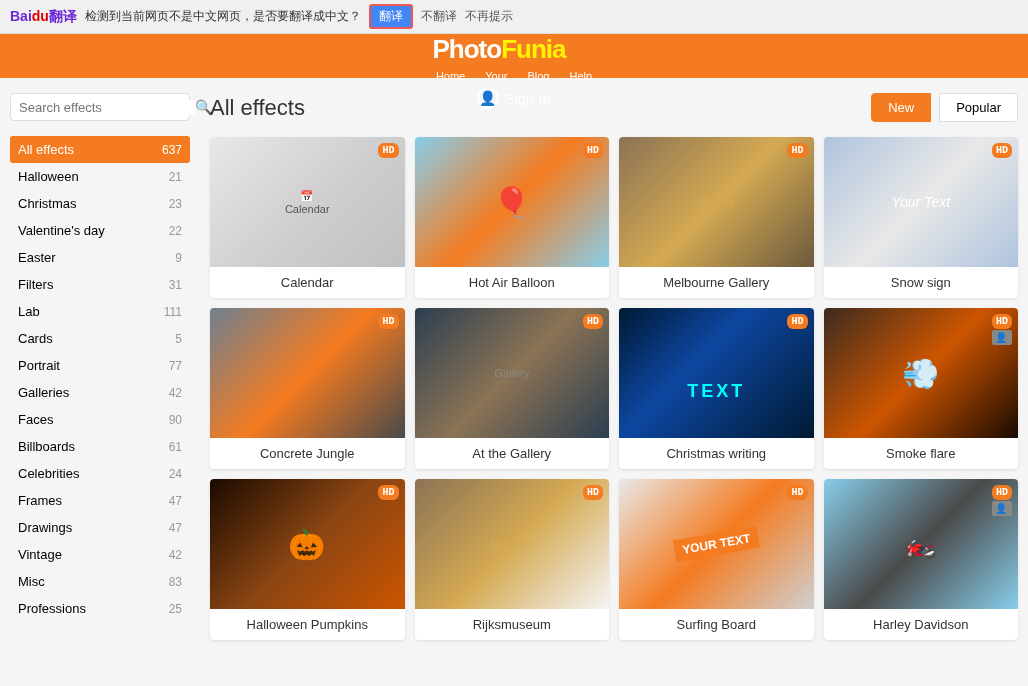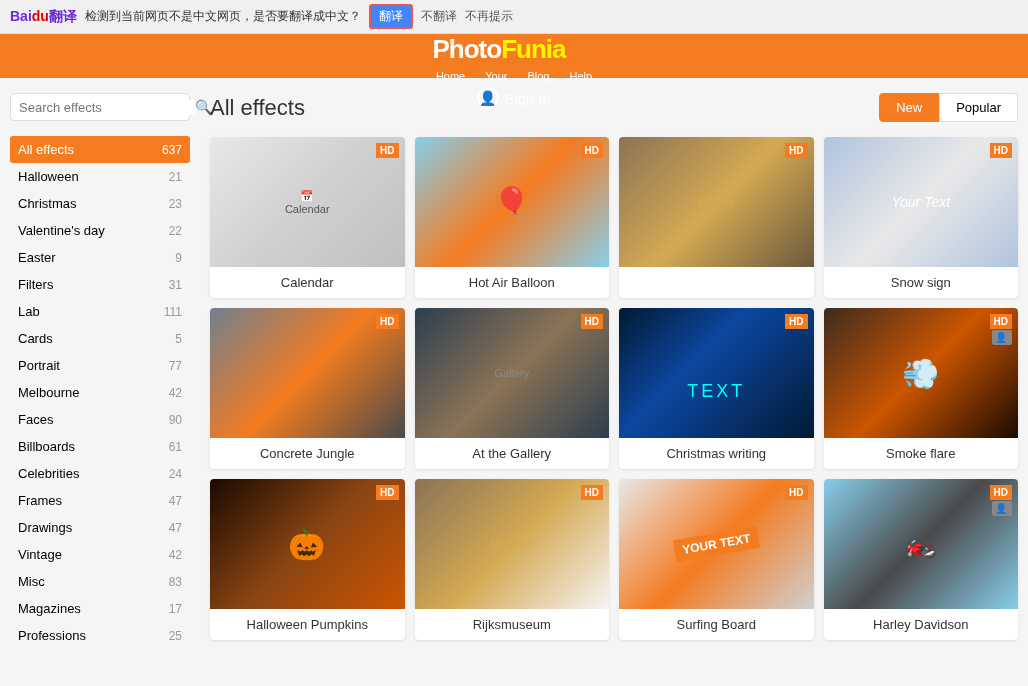--- a/index.html
+++ b/index.html
@@ -148,21 +148,21 @@
       cursor: pointer;
       font-size: 13px;
       background: white;
     }
     .filter-btn.active {
       background: #f47b20;
       color: white;
       border-color: #f47b20;
     }
     .filter-btn:first-child { border-radius: 4px 0 0 4px; }
-    .filter-btn:last-child { border-radius: 0 4px 4px 0; }
+    .filter-btn:last-child { border-radius: 0 4px 4px 0; margin-left: 8px; }
 
     
     .effects-grid {
       display: grid;
       grid-template-columns: repeat(4, 1fr);
       gap: 10px;
     }
     .effect-card {
       background: white;
       border-radius: 4px;
@@ -178,21 +178,22 @@
     }
     .effect-thumb .hd-badge {
       position: absolute;
       top: 6px;
       right: 6px;
       background: #f47b20;
       color: white;
       font-size: 10px;
       font-weight: bold;
       padding: 2px 4px;
-      border-radius: 0;
+      border-radius: 6px;
+      font-family: Liberation Mono, monospace;
     }
     .effect-thumb .user-badge {
       position: absolute;
       top: 22px;
       right: 6px;
       background: #888;
       color: white;
       font-size: 10px;
       padding: 2px 4px;
       border-radius: 2px;
@@ -295,21 +296,21 @@
         </div>
         <div class="sidebar-item">
           <span class="label">Cards</span>
           <span class="count">5</span>
         </div>
         <div class="sidebar-item">
           <span class="label">Portrait</span>
           <span class="count">77</span>
         </div>
         <div class="sidebar-item">
-          <span class="label">Melbourne</span>
+          <span class="label">Galleries</span>
           <span class="count">42</span>
         </div>
         <div class="sidebar-item">
           <span class="label">Faces</span>
           <span class="count">90</span>
         </div>
         <div class="sidebar-item">
           <span class="label">Billboards</span>
           <span class="count">61</span>
         </div>
@@ -325,24 +326,20 @@
           <span class="label">Drawings</span>
           <span class="count">47</span>
         </div>
         <div class="sidebar-item">
           <span class="label">Vintage</span>
           <span class="count">42</span>
         </div>
         <div class="sidebar-item">
           <span class="label">Misc</span>
           <span class="count">83</span>
-        </div>
-        <div class="sidebar-item">
-          <span class="label">Magazines</span>
-          <span class="count">17</span>
         </div>
         <div class="sidebar-item">
           <span class="label">Professions</span>
           <span class="count">25</span>
         </div>
       </div>
   </div>
 
   <div class="content">
     <div class="content-header">
@@ -374,20 +371,21 @@
     <div class="effect-name">Hot Air Balloon</div>
   </div>
         <div class="effect-card">
     <div class="effect-thumb thumb-gallery">
       <div class="thumb-inner">
               <div style="color:#d4a952;font-size:11px;font-style:italic;">Portrait</div>
             </div>
       <div class="hd-badge">HD</div>
 
     </div>
+    <div class="effect-name">Melbourne Gallery</div>
   </div>
         <div class="effect-card">
     <div class="effect-thumb thumb-snow">
       <div class="thumb-inner">
               <div style="color:#fff;font-style:italic;font-size:14px;">Your Text</div>
             </div>
       <div class="hd-badge">HD</div>
 
     </div>
     <div class="effect-name">Snow sign</div>
@@ -408,21 +406,21 @@
               <div style="color:#888;font-size:11px;">Gallery</div>
             </div>
       <div class="hd-badge">HD</div>
 
     </div>
     <div class="effect-name">At the Gallery</div>
   </div>
         <div class="effect-card">
     <div class="effect-thumb thumb-xmas">
       <div class="thumb-inner">
-              <div style="color:#0ff;font-size:18px;font-weight:normal;letter-spacing:3px;margin-top:36px;">TEXT</div>
+              <div style="color:#0ff;font-size:18px;font-weight:bold;letter-spacing:3px;margin-top:36px;">TEXT</div>
             </div>
       <div class="hd-badge">HD</div>
 
     </div>
     <div class="effect-name">Christmas writing</div>
   </div>
         <div class="effect-card">
     <div class="effect-thumb thumb-smoke">
       <div class="thumb-inner">
               <div style="font-size:30px;">💨</div>

